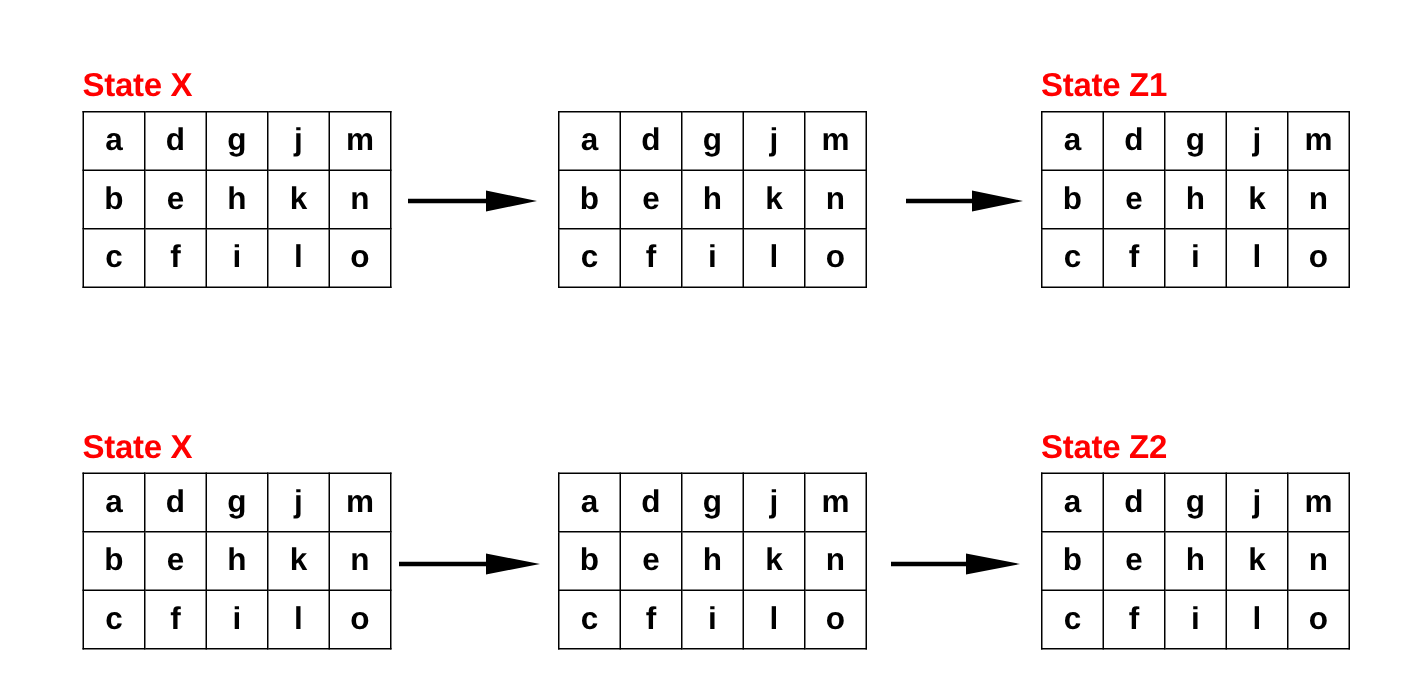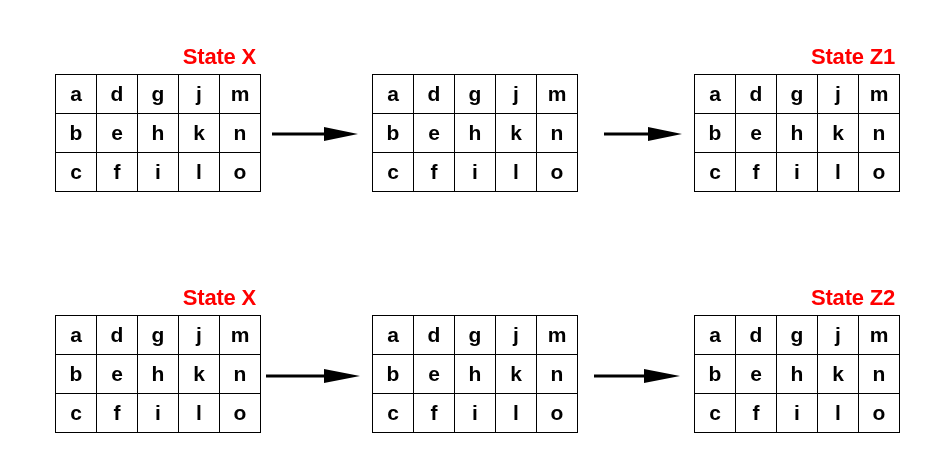--- a/index.html
+++ b/index.html
@@ -24,21 +24,21 @@
   .state-group {
     position: absolute;
   }
 
   
   .state-title {
     position: absolute;
     top: 0;
     left: 0;
     width: 201px;
-    text-align: right;
+    text-align: left;
     font-size: 22px;
     font-weight: bold;
     color: #ff0000;
     line-height: 26px;
     letter-spacing: -0.2px;
     white-space: nowrap;
   }
 
   
   .grid-table {

